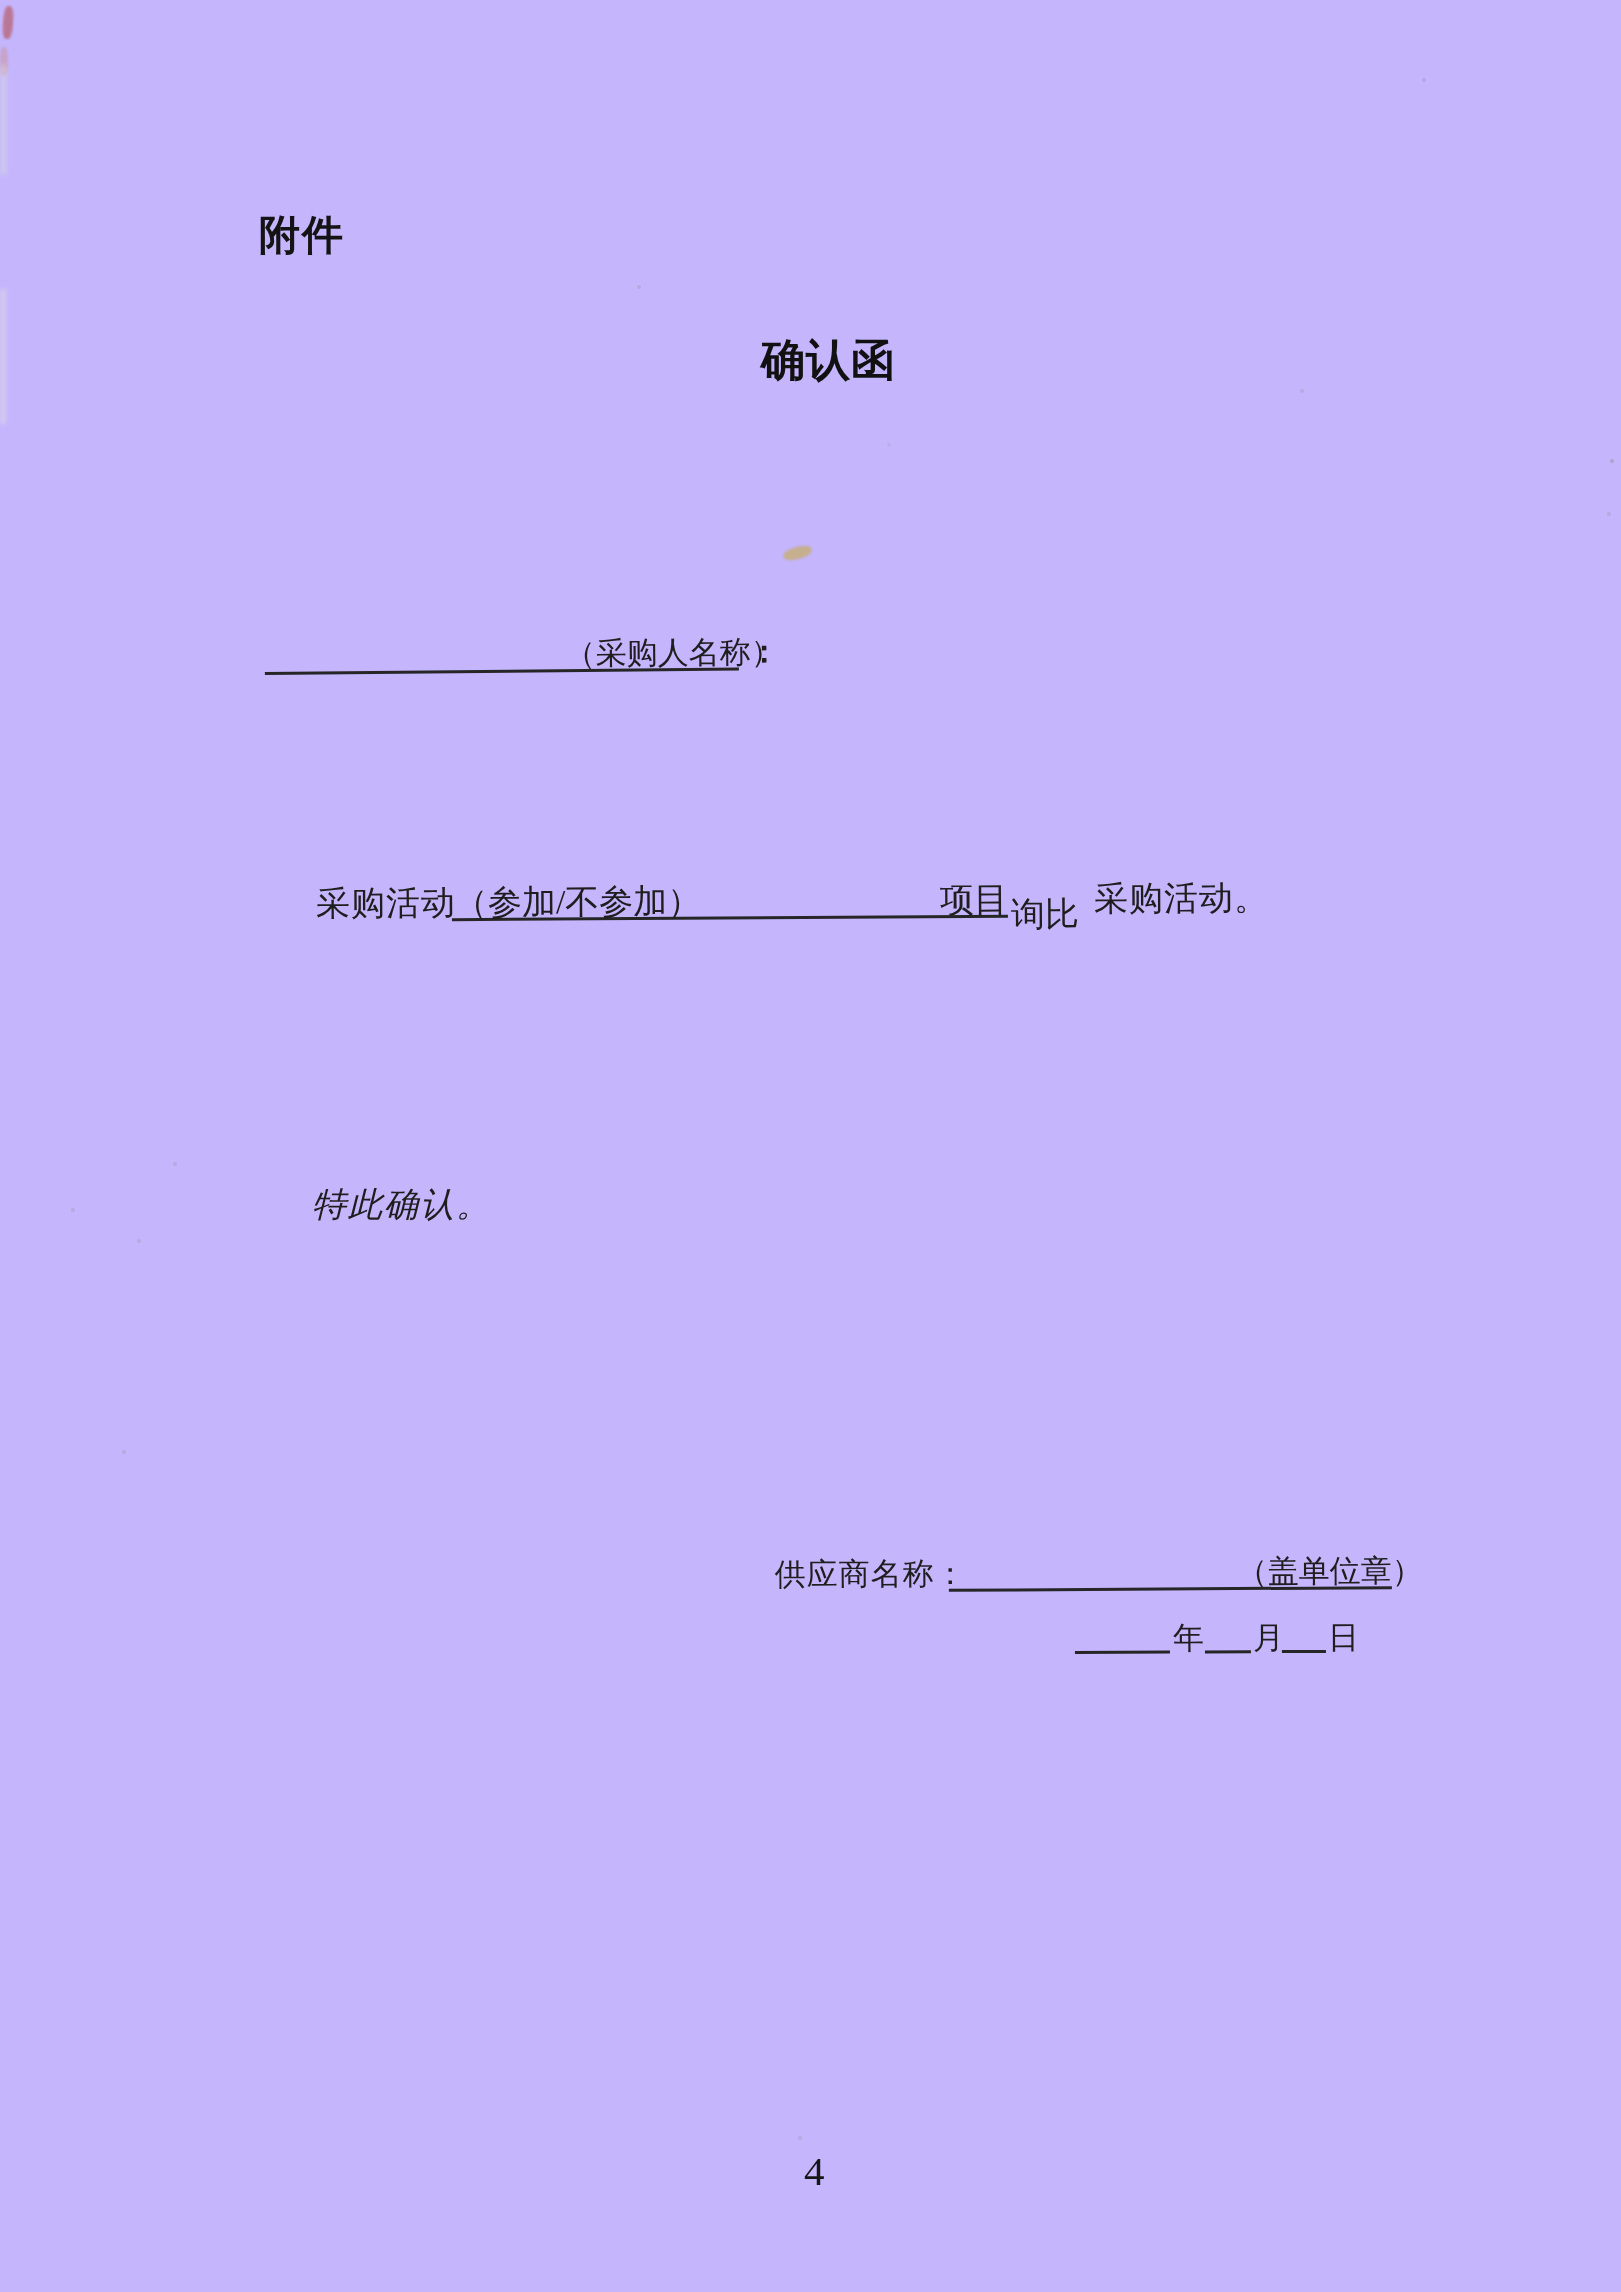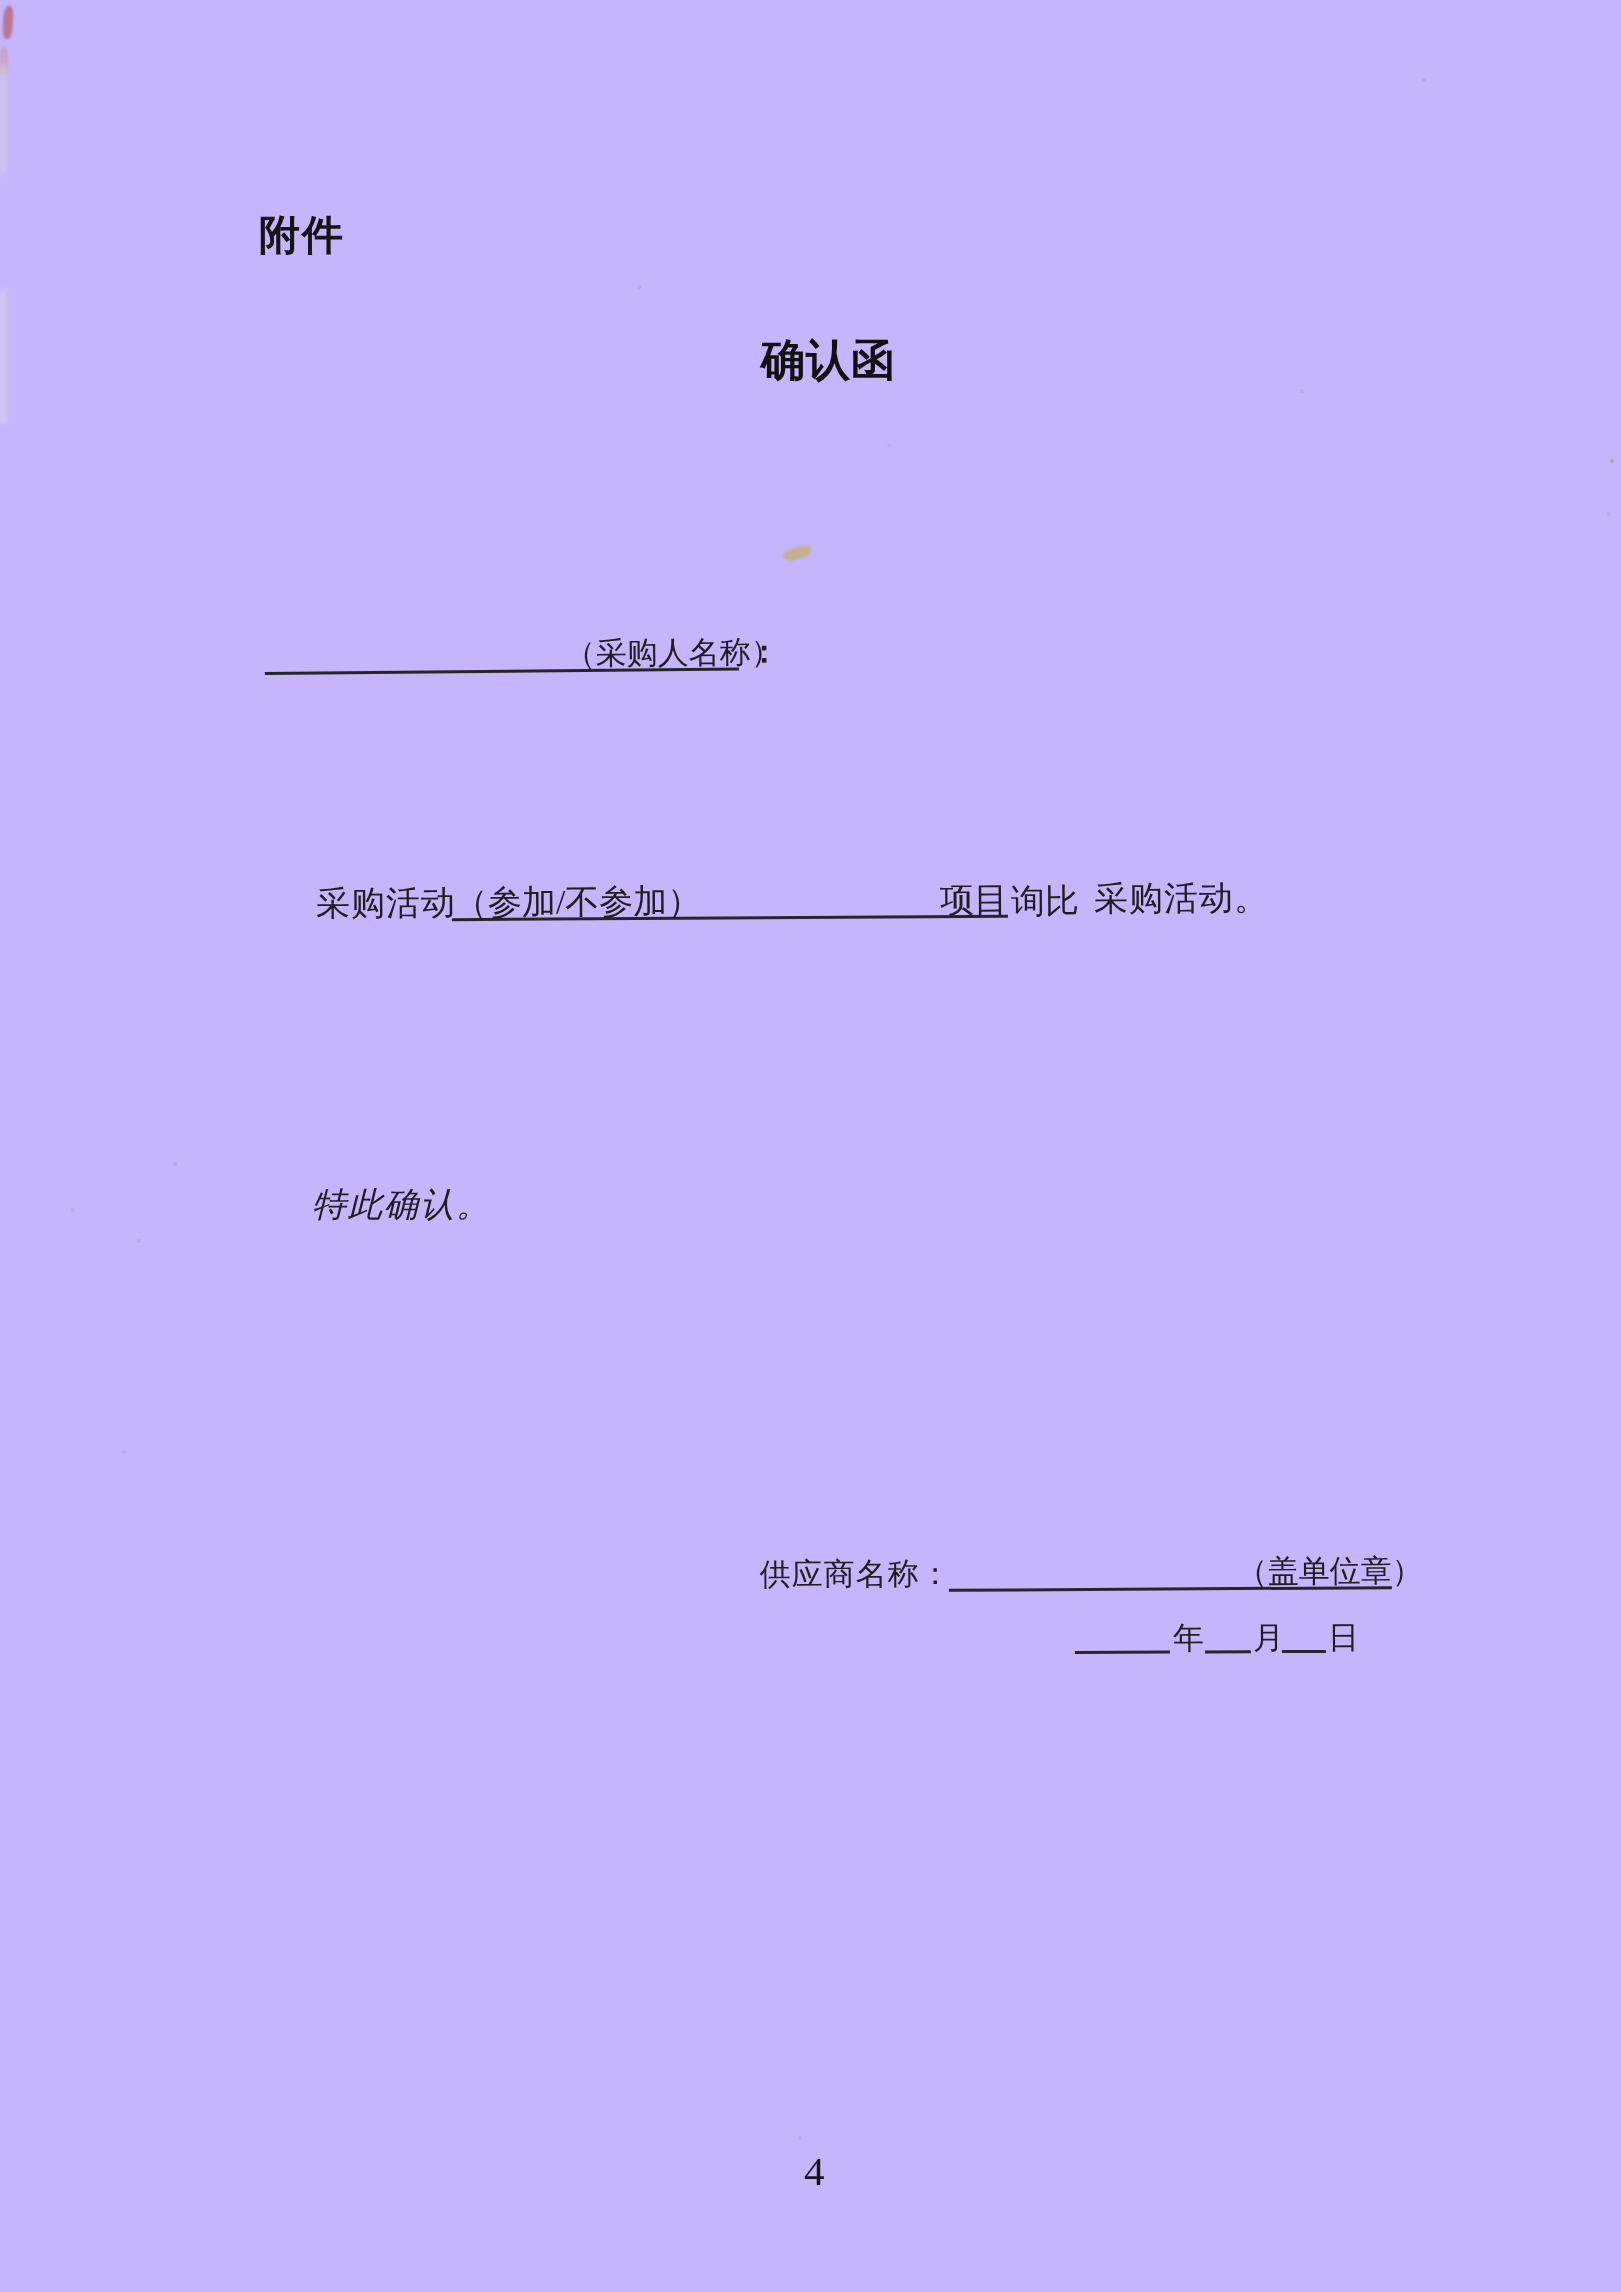--- a/index.html
+++ b/index.html
@@ -27,29 +27,29 @@
     transform:rotate(-0.55deg); transform-origin:left bottom; }
   .addressee .hint { left:300px; top:3.9px; font-size:31px; }
   .addressee .colon { left:484px; top:3.9px; font-size:31px; font-weight:600; }
   .addressee .rule { left:0; top:37px; width:474px; }
   
   .para { left:316px; top:880px; width:980px; height:51px;
     transform:rotate(-0.35deg); transform-origin:left bottom; font-size:34px; }
   .para .p1 { left:0; top:3.9px; letter-spacing:1px; }
   .para .p2 { left:138px; top:3.9px; }
   .para .p3 { left:624px; top:3.9px; }
-  .para .p4 { left:695px; top:6px; }
+  .para .p4 { left:695px; top:19px; }
   .para .p5 { left:778px; top:3.9px; letter-spacing:1px; }
   .para .rule { left:136px; top:39px; width:556px; }
   
   .closing { left:312px; top:1182px; font-size:34px; letter-spacing:2px;font-style:italic; }
   
   .supplier { left:760px; top:1557px; width:667px; height:55px;
     transform:rotate(-0.35deg); transform-origin:left bottom; font-size:31px; }
-  .supplier .label { left:0; top:0; letter-spacing:1px; }
+  .supplier .label { left:15px; top:0; letter-spacing:1px; }
   .supplier .rule { left:189px; top:33px; width:443px; }
   .supplier .seal { left:449px; top:0;margin-left:28px; }
   
   .dateline { left:1075px; top:1618px; width:294px; height:45px;
     transform:rotate(-0.25deg); transform-origin:left bottom; font-size:31px; }
   .dateline .r1 { left:0;   top:33px; width:95px; }
   .dateline .r2 { left:130px; top:33px; width:46px; }
   .dateline .r3 { left:207px; top:33px; width:44px; }
   .dateline .yy { left:98px; top:2.9px; }
   .dateline .mm { left:178px; top:2.9px; }

